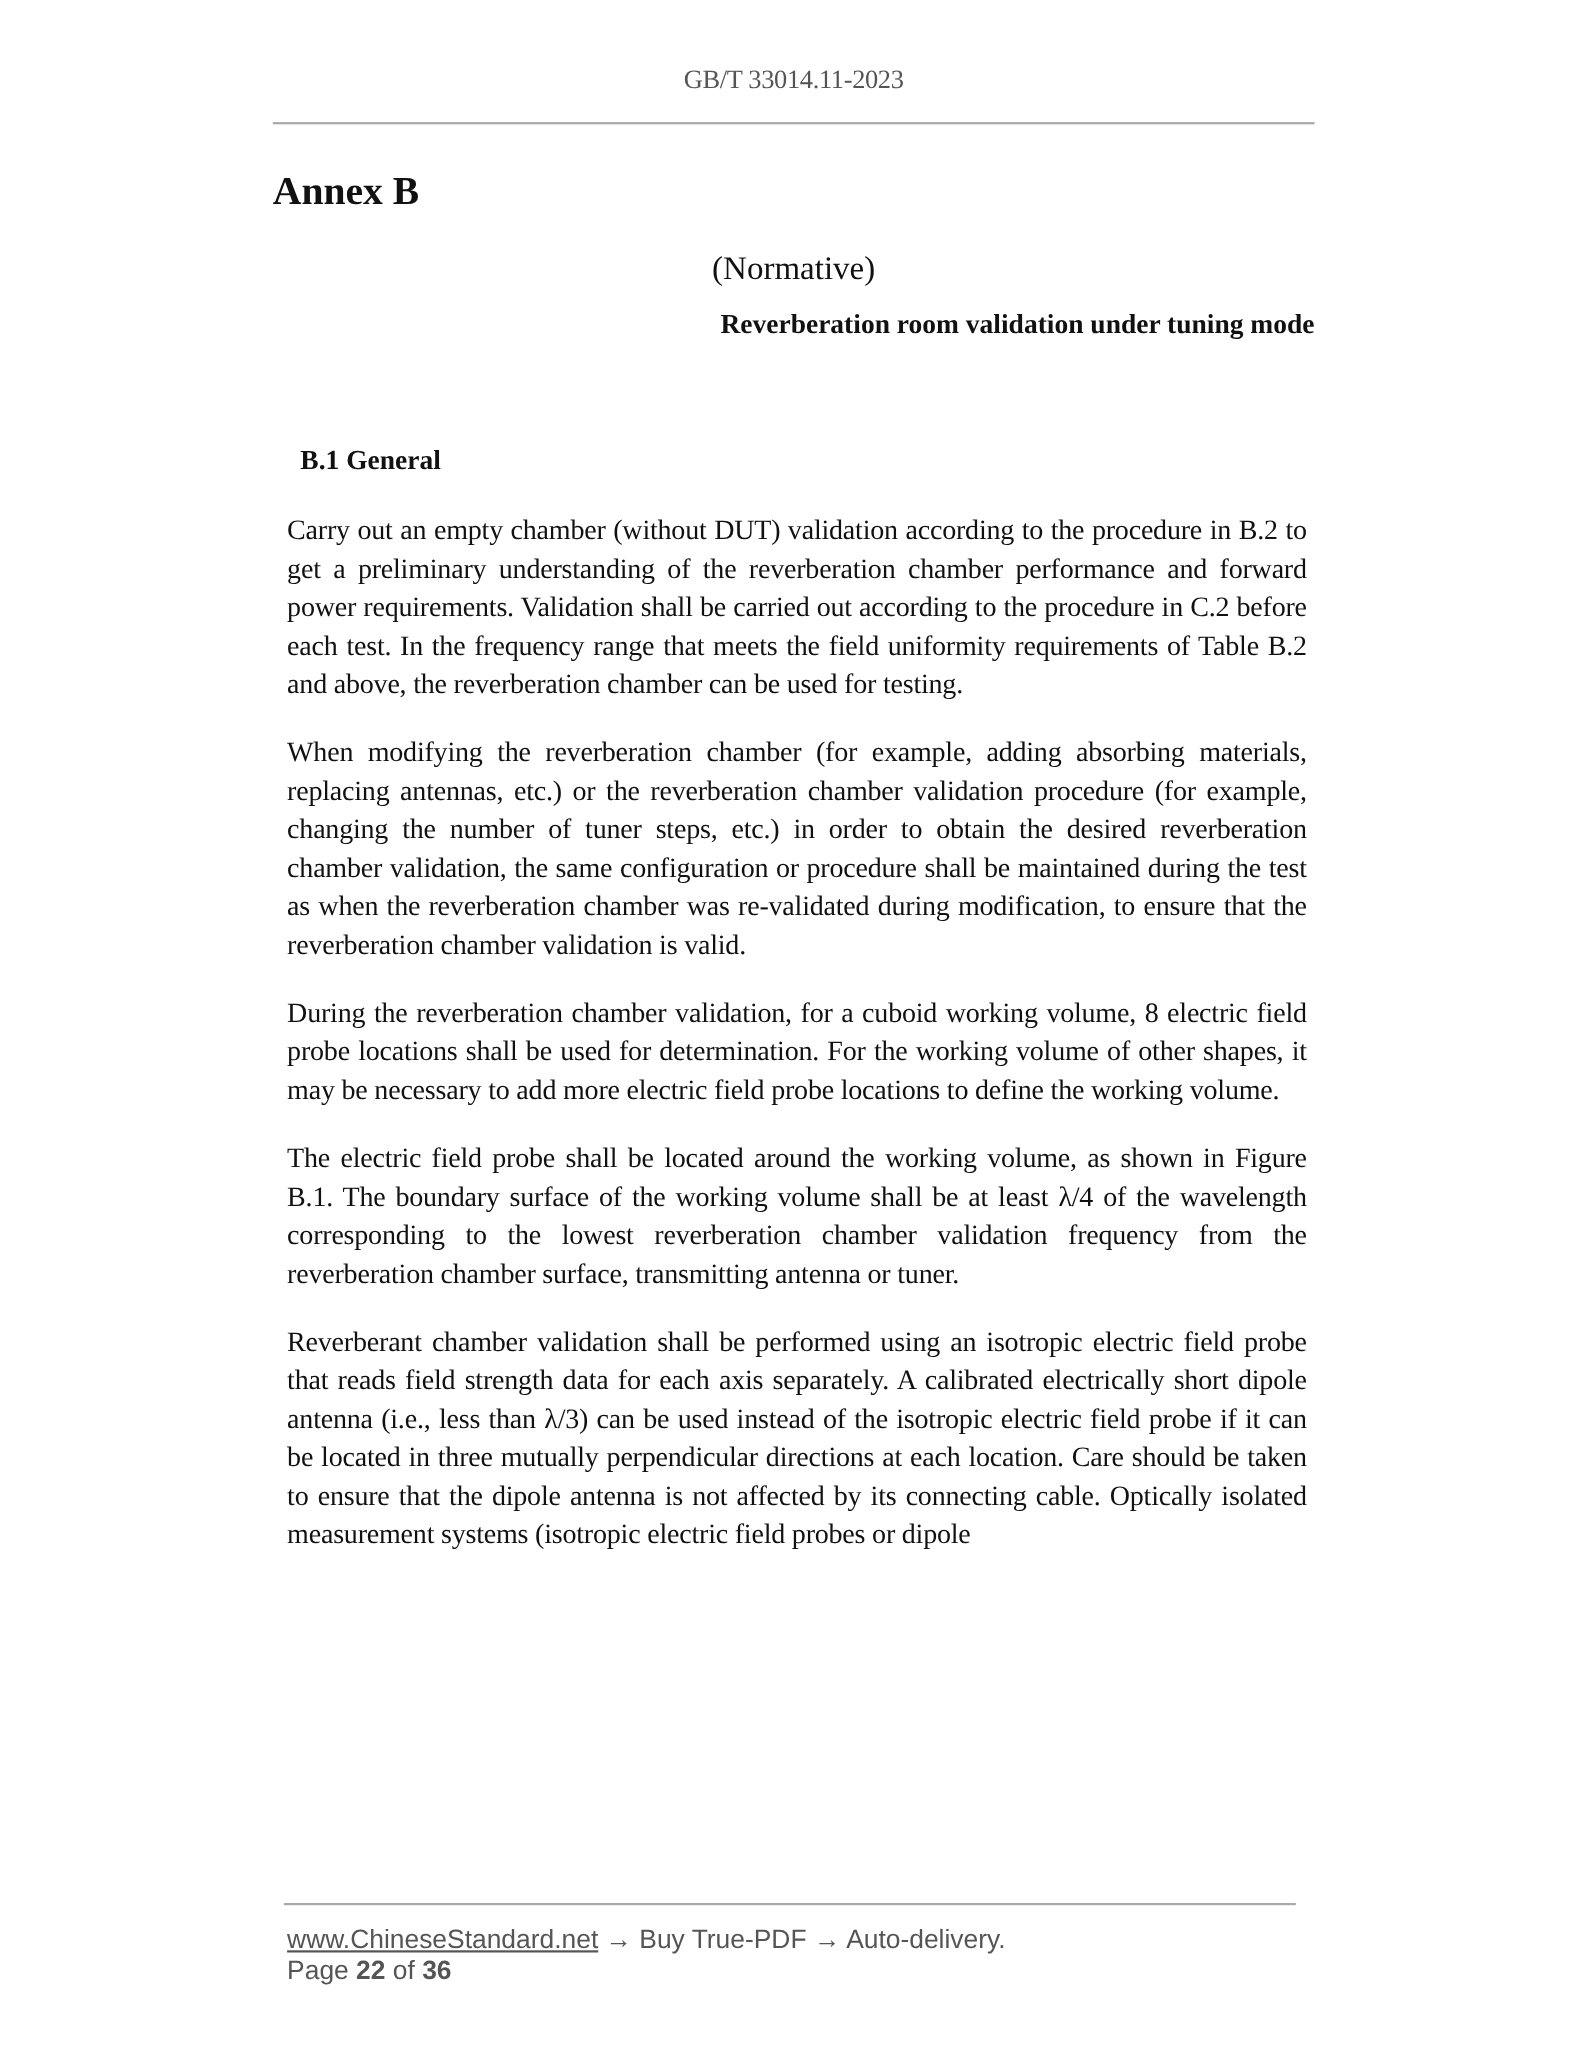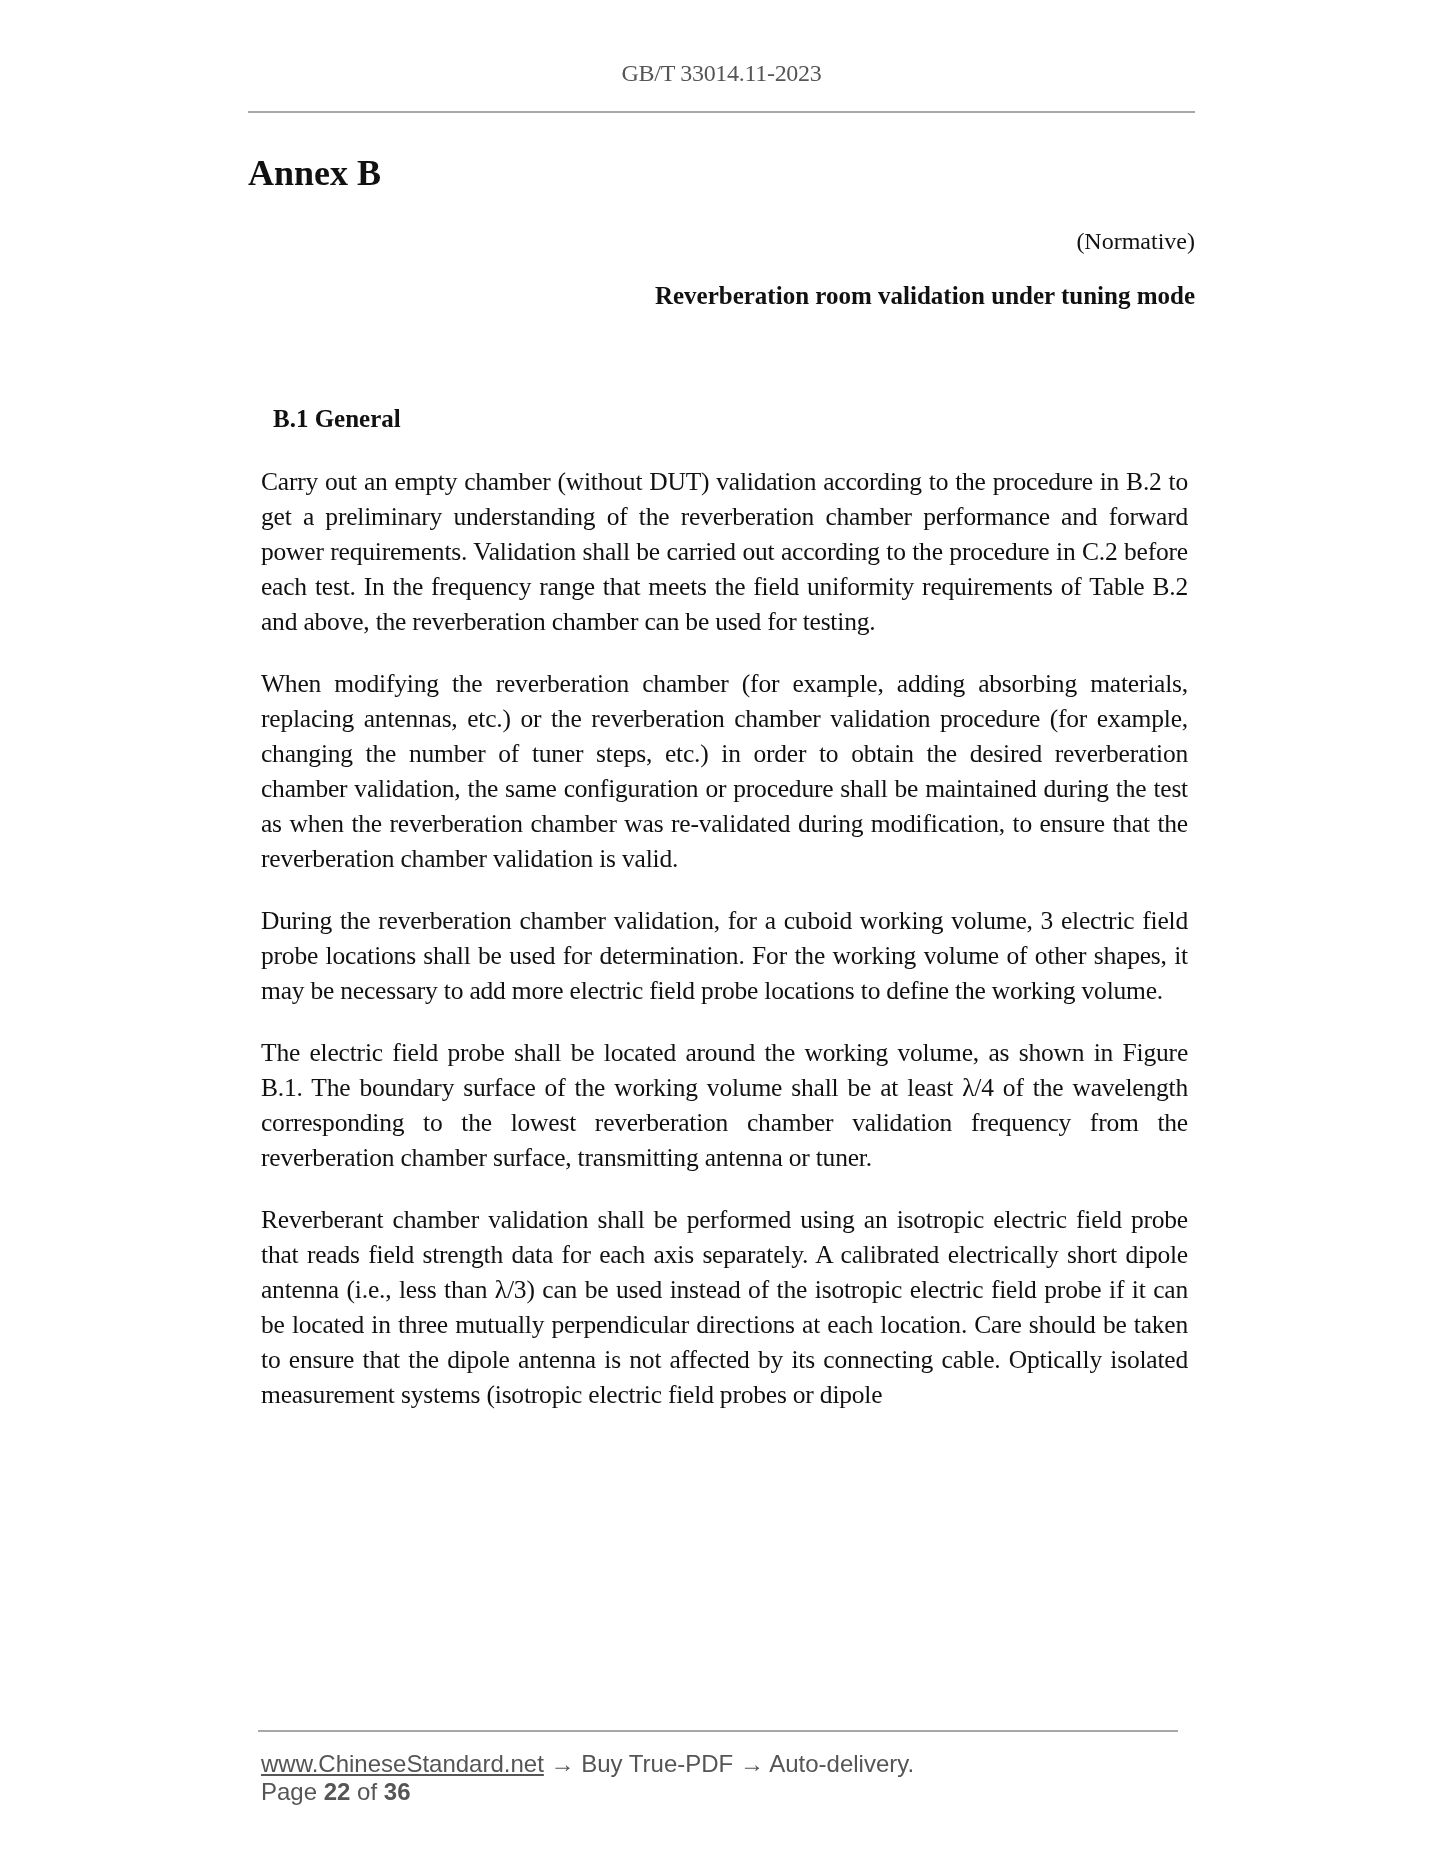--- a/index.html
+++ b/index.html
@@ -1,20 +1,20 @@
 <!DOCTYPE html>
 <html><head>
   <meta charset="utf-8">
   <style>
     html, body { margin: 0; padding: 0; background: #ffffff; }
     body { width: 1445px; height: 1870px; position: relative; overflow: hidden; font-family: "Liberation Serif", serif; color: #111111; }
     .page-header { position: absolute; left: 248px; top: 60px; width: 947px; text-align: center; font-size: 24px; color: #555555; letter-spacing: -0.3px; font-family: Liberation Serif, serif; }
     .header-rule { position: absolute; left: 248px; top: 111px; width: 947px; height: 0; border-top: 2px solid #a8a8a8; }
     .annex-title { position: absolute; left: 248px; top: 152px; width: 947px; text-align: left; font-size: 36px; font-weight: bold; }
-    .annex-type { position: absolute; left: 248px; top: 228px; width: 947px; text-align: right; font-size: 24px; }
+    .annex-type { position: absolute; left: 248px; top: 228px; width: 947px; text-align: center; font-size: 30px; }
     .annex-subtitle { position: absolute; left: 248px; top: 282px; width: 947px; text-align: right; font-size: 25px; font-weight: bold; }
     .section-heading { position: absolute; left: 261px; top: 405px; font-size: 25px; font-weight: bold; margin-left: 12px; }
     .body { position: absolute; left: 261px; top: 464px; width: 927px; }
     .para { font-size: 25.5px; line-height: 35px; text-align: justify; margin: 0 0 27px 0; letter-spacing: -0.2px; }
     .footer-rule { position: absolute; left: 258px; top: 1730px; width: 920px; height: 0; border-top: 2px solid #a8a8a8; }
     .footer { position: absolute; left: 261px; top: 1750px; width: 917px; font-family: "Liberation Sans", sans-serif; font-size: 24px; color: #555555; display: flex; justify-content: space-between; flex-direction: column; }
     .footer a { color: #555555; text-decoration: underline; }
     .footer .num { font-weight: bold; }
   </style>
 </head>
@@ -25,21 +25,21 @@
 
 <div class="annex-title">Annex B</div>
 <div class="annex-type">(Normative)</div>
 <div class="annex-subtitle">Reverberation room validation under tuning mode</div>
 
 <div class="section-heading">B.1 General</div>
 
 <div class="body">
   <p class="para">Carry out an empty chamber (without DUT) validation according to the procedure in B.2 to get a preliminary understanding of the reverberation chamber performance and forward power requirements. Validation shall be carried out according to the procedure in C.2 before each test. In the frequency range that meets the field uniformity requirements of Table B.2 and above, the reverberation chamber can be used for testing.</p>
   <p class="para">When modifying the reverberation chamber (for example, adding absorbing materials, replacing antennas, etc.) or the reverberation chamber validation procedure (for example, changing the number of tuner steps, etc.) in order to obtain the desired reverberation chamber validation, the same configuration or procedure shall be maintained during the test as when the reverberation chamber was re-validated during modification, to ensure that the reverberation chamber validation is valid.</p>
-  <p class="para">During the reverberation chamber validation, for a cuboid working volume, 3 electric field probe locations shall be used for determination. For the working volume of other shapes, it may be necessary to add more electric field probe locations to define the working volume.</p>
+  <p class="para">During the reverberation chamber validation, for a cuboid working volume, 8 electric field probe locations shall be used for determination. For the working volume of other shapes, it may be necessary to add more electric field probe locations to define the working volume.</p>
   <p class="para">The electric field probe shall be located around the working volume, as shown in Figure B.1. The boundary surface of the working volume shall be at least λ/4 of the wavelength corresponding to the lowest reverberation chamber validation frequency from the reverberation chamber surface, transmitting antenna or tuner.</p>
   <p class="para">Reverberant chamber validation shall be performed using an isotropic electric field probe that reads field strength data for each axis separately. A calibrated electrically short dipole antenna (i.e., less than λ/3) can be used instead of the isotropic electric field probe if it can be located in three mutually perpendicular directions at each location. Care should be taken to ensure that the dipole antenna is not affected by its connecting cable. Optically isolated measurement systems (isotropic electric field probes or dipole</p>
 </div>
 
 <div class="footer-rule"></div>
 <div class="footer">
   <span>
     <a>www.ChineseStandard.net</a><span> → Buy True-PDF → Auto-delivery.</span>
   </span>
   <span>

